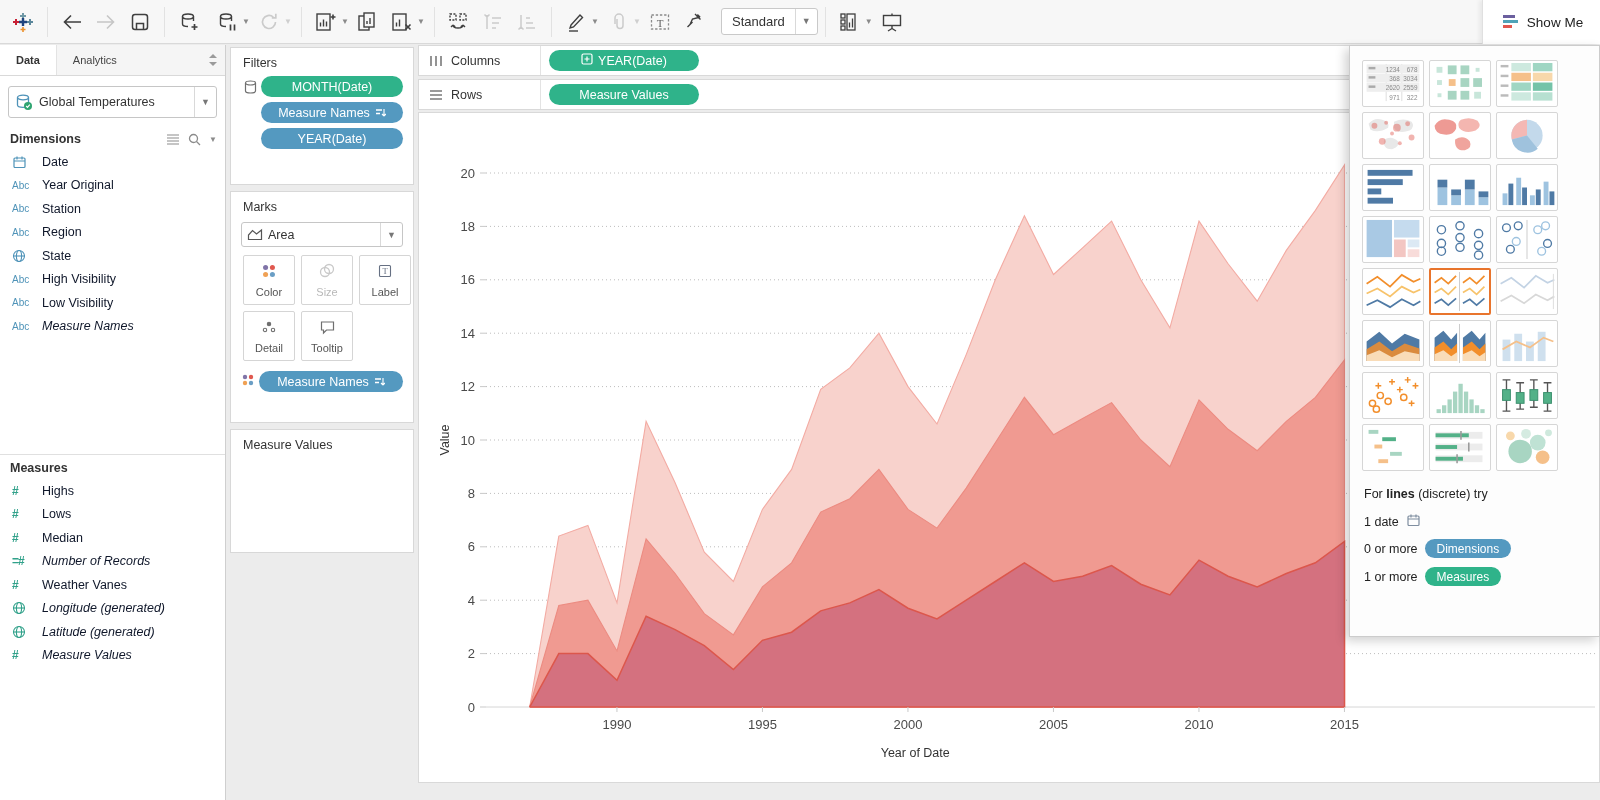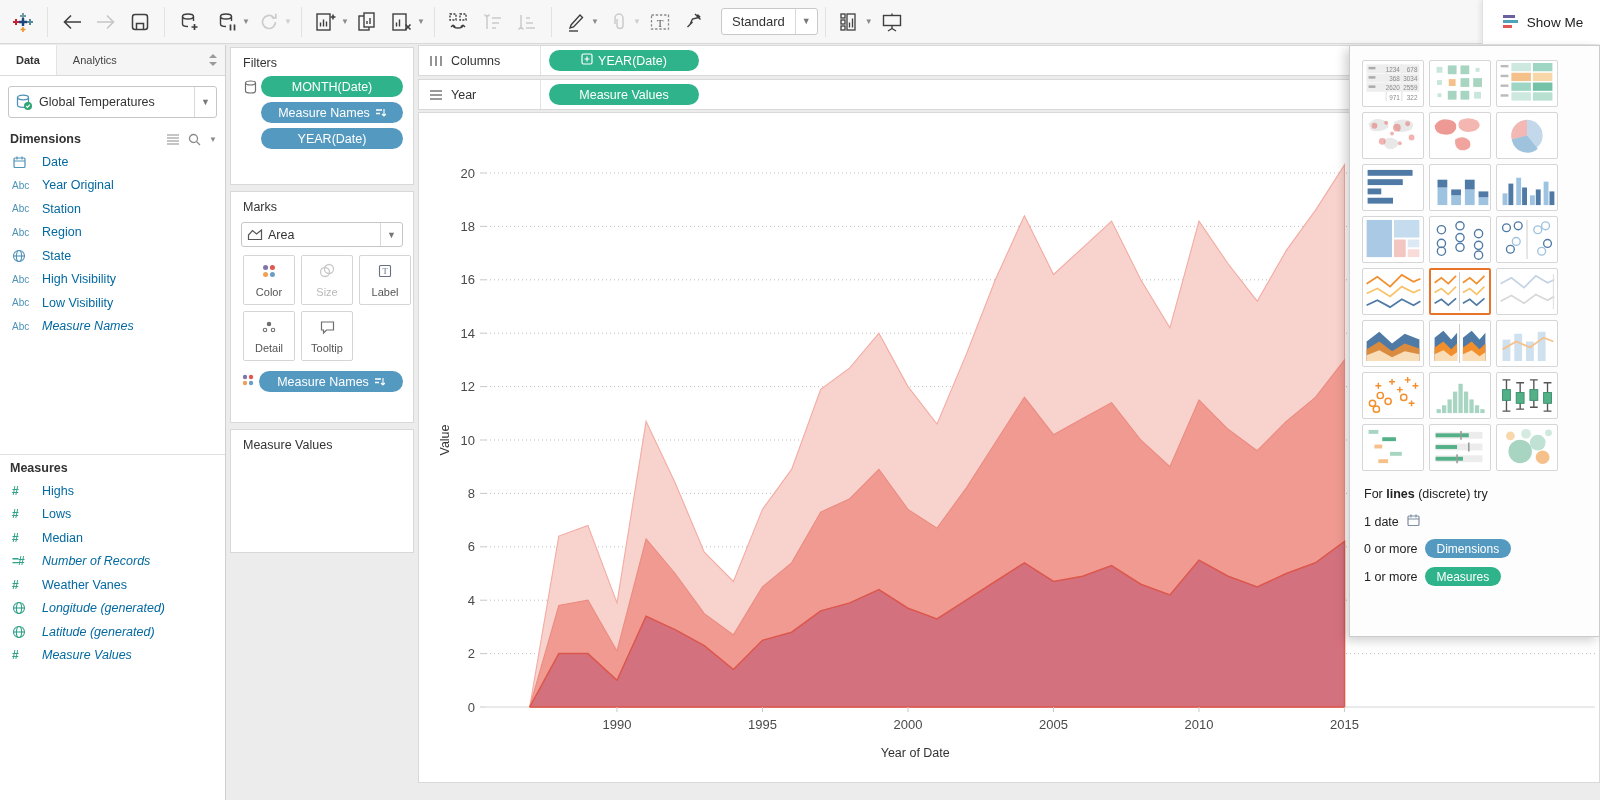--- a/index.html
+++ b/index.html
@@ -37,21 +37,21 @@
     display:flex; align-items:center; background:#fff; }
   #ds-box .dsicon { width:30px; display:flex; justify-content:center; }
   #ds-box .dsname { flex:1; font-size:12.5px; color:#333; }
   #ds-box .dscar { width:22px; align-self:stretch; border-left:1px solid #d9d9d9;
     font-size:9px; color:#777; display:flex; align-items:center; justify-content:center; }
   .sec-head { display:flex; align-items:center; padding:6px 8px 4px 10px; }
   .sec-head .t { font-weight:bold; font-size:12.5px; flex:1; }
   .sec-head .ic { color:#8b8b8b; margin-left:8px; display:flex; align-items:center; }
   .field-row { display:flex; align-items:center; height:23.5px; padding-left:12px; }
   .field-row .fic { width:30px; display:flex; align-items:center; font-size:10px; }
-  .field-row .flabel { font-size:12.5px; color:#0369a1; }
+  .field-row .flabel { font-size:12.5px; color:#0f172a; }
   .field-row .flabel.it { font-style:italic; }
   .hash { font-size:12px; font-weight:bold; letter-spacing:-1px; }
   #meas-divider { border-top:1px solid #e0e0e0; margin-top:116px; }
 
   
   #cards-col { position:absolute; left:227px; top:45px; width:190px; height:789px; background:#ececec; }
   .card { background:#fff; border:1px solid #d8d8d8; margin:2px 3px 6px 3px; }
   .card .ctitle { font-size:12.5px; color:#333; padding:8px 0 6px 12px; }
   .pill { height:21px; border-radius:11px; color:#fff; font-size:12.5px;
     display:flex; align-items:center; justify-content:center; gap:5px; padding:0 8px; }
@@ -550,21 +550,21 @@
             </svg></span>
           <span>YEAR(Date)</span>
         </div>
       </div>
   </div>
   <div class="shelf">
     <div class="slabel">
       <svg width="14" height="12" viewBox="0 0 14 12">
         <path d="M1 2 h12 M1 6 h12 M1 10 h12" stroke="#7a7a7a" stroke-width="1.6"></path>
         </svg>
-      <span class="stxt">Year</span>
+      <span class="stxt">Rows</span>
     </div>
     <div class="spills" id="rows-pills">
         <div class="pill green">
           <span>Measure Values</span>
         </div>
       </div>
   </div>
   <div id="chart-panel">
     <svg id="chart-svg" width="1180" height="669" viewBox="0 0 1180 669">
         <rect x="0" y="0" width="1180" height="669" fill="#ffffff"></rect>

